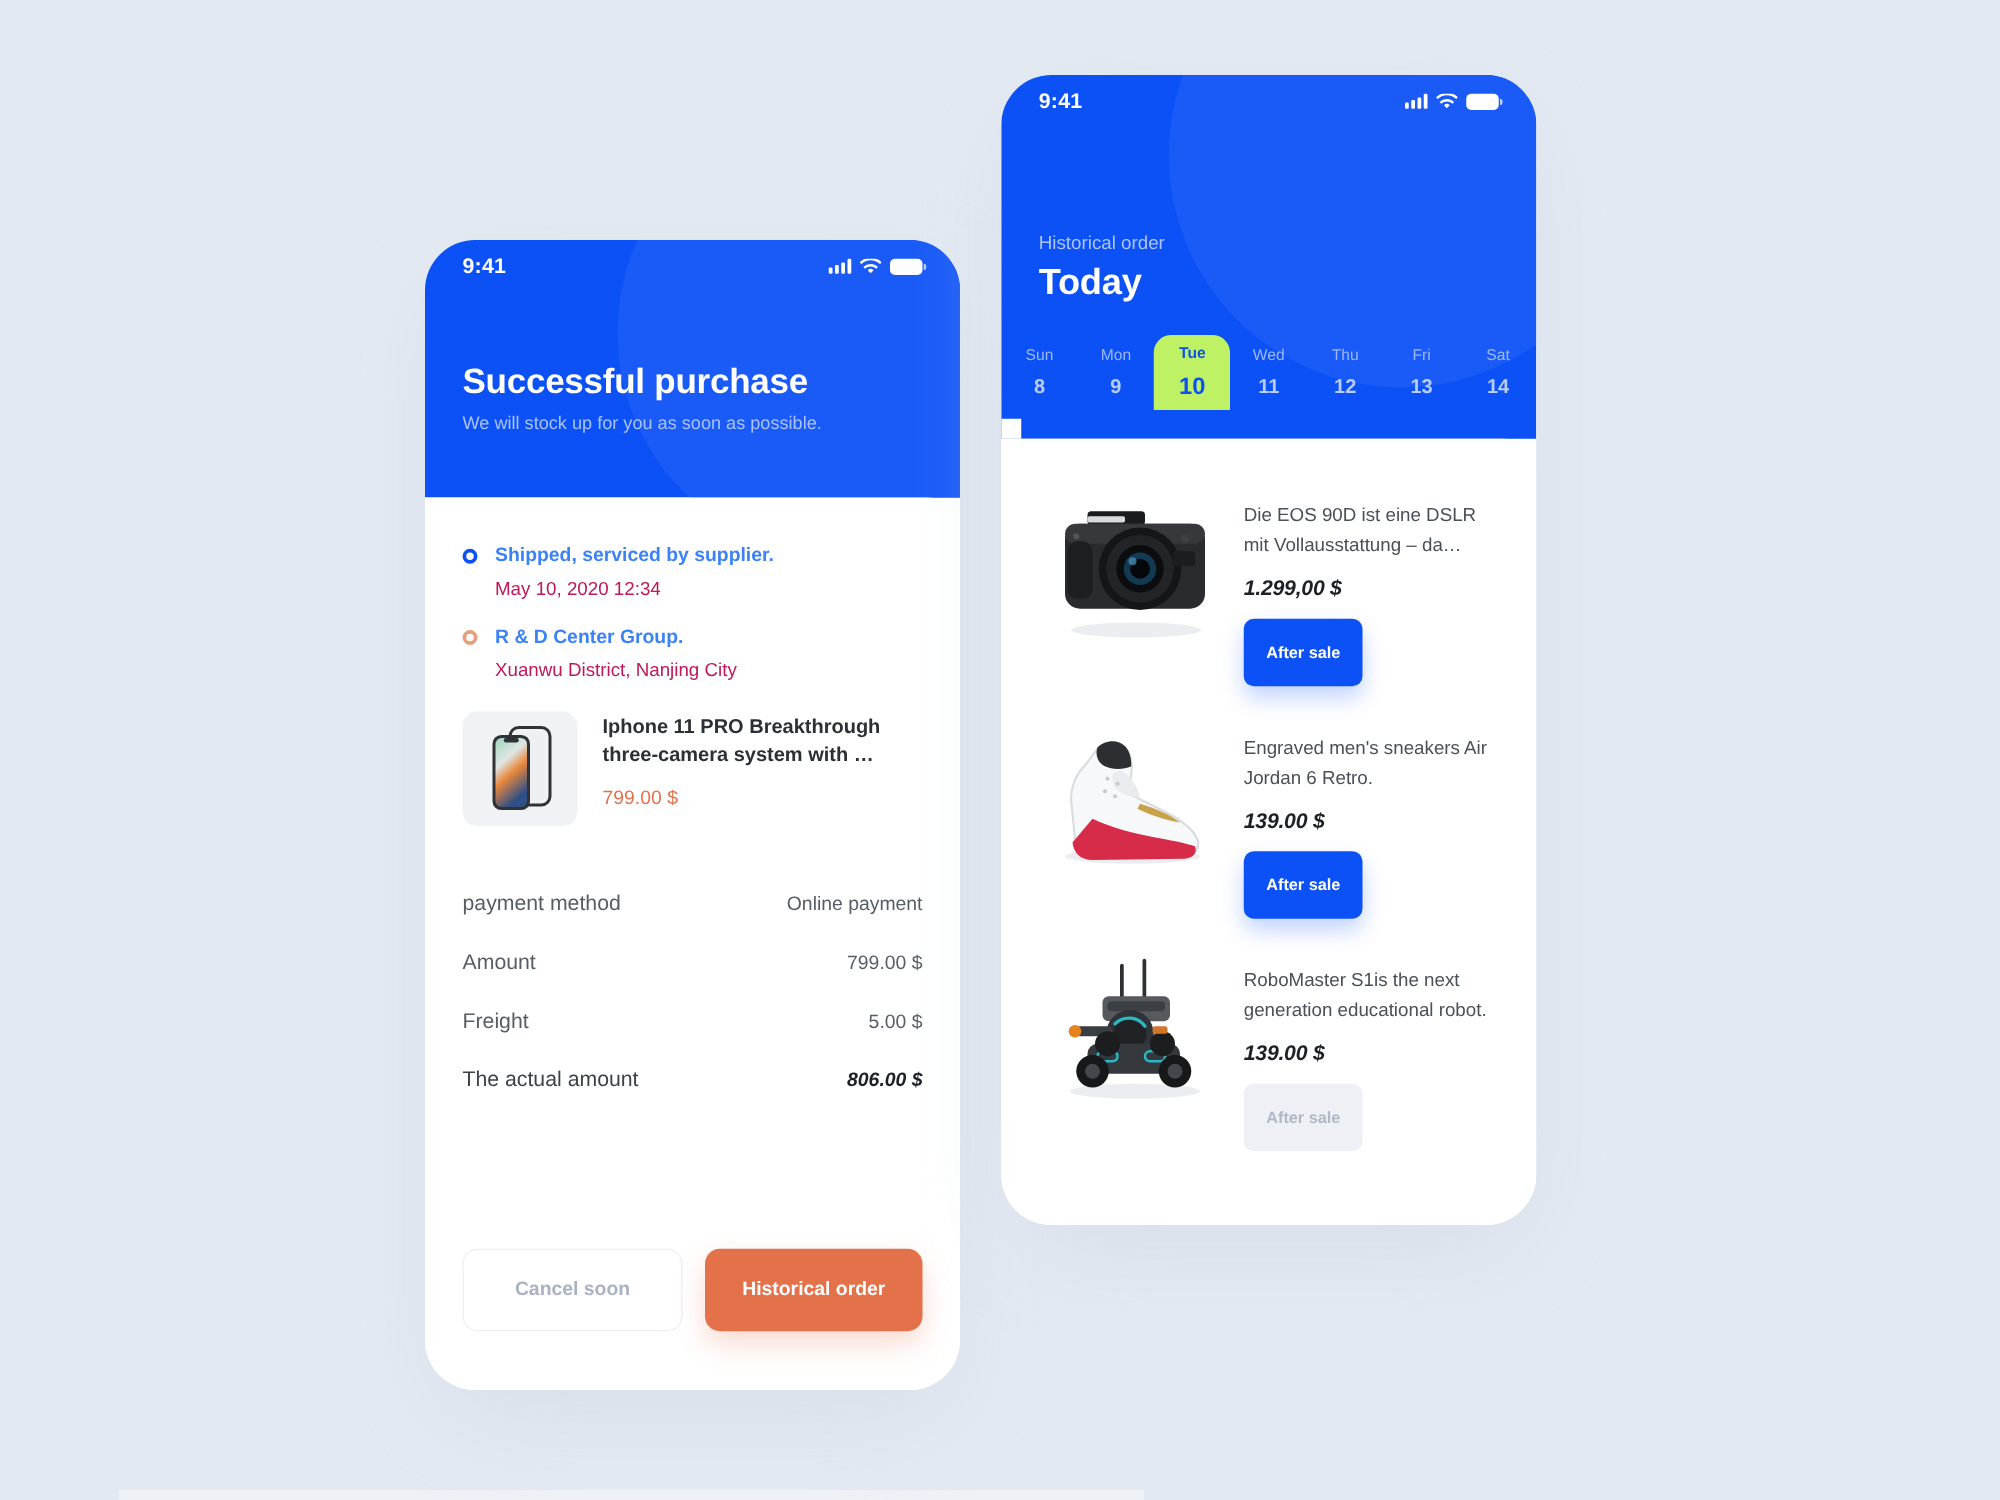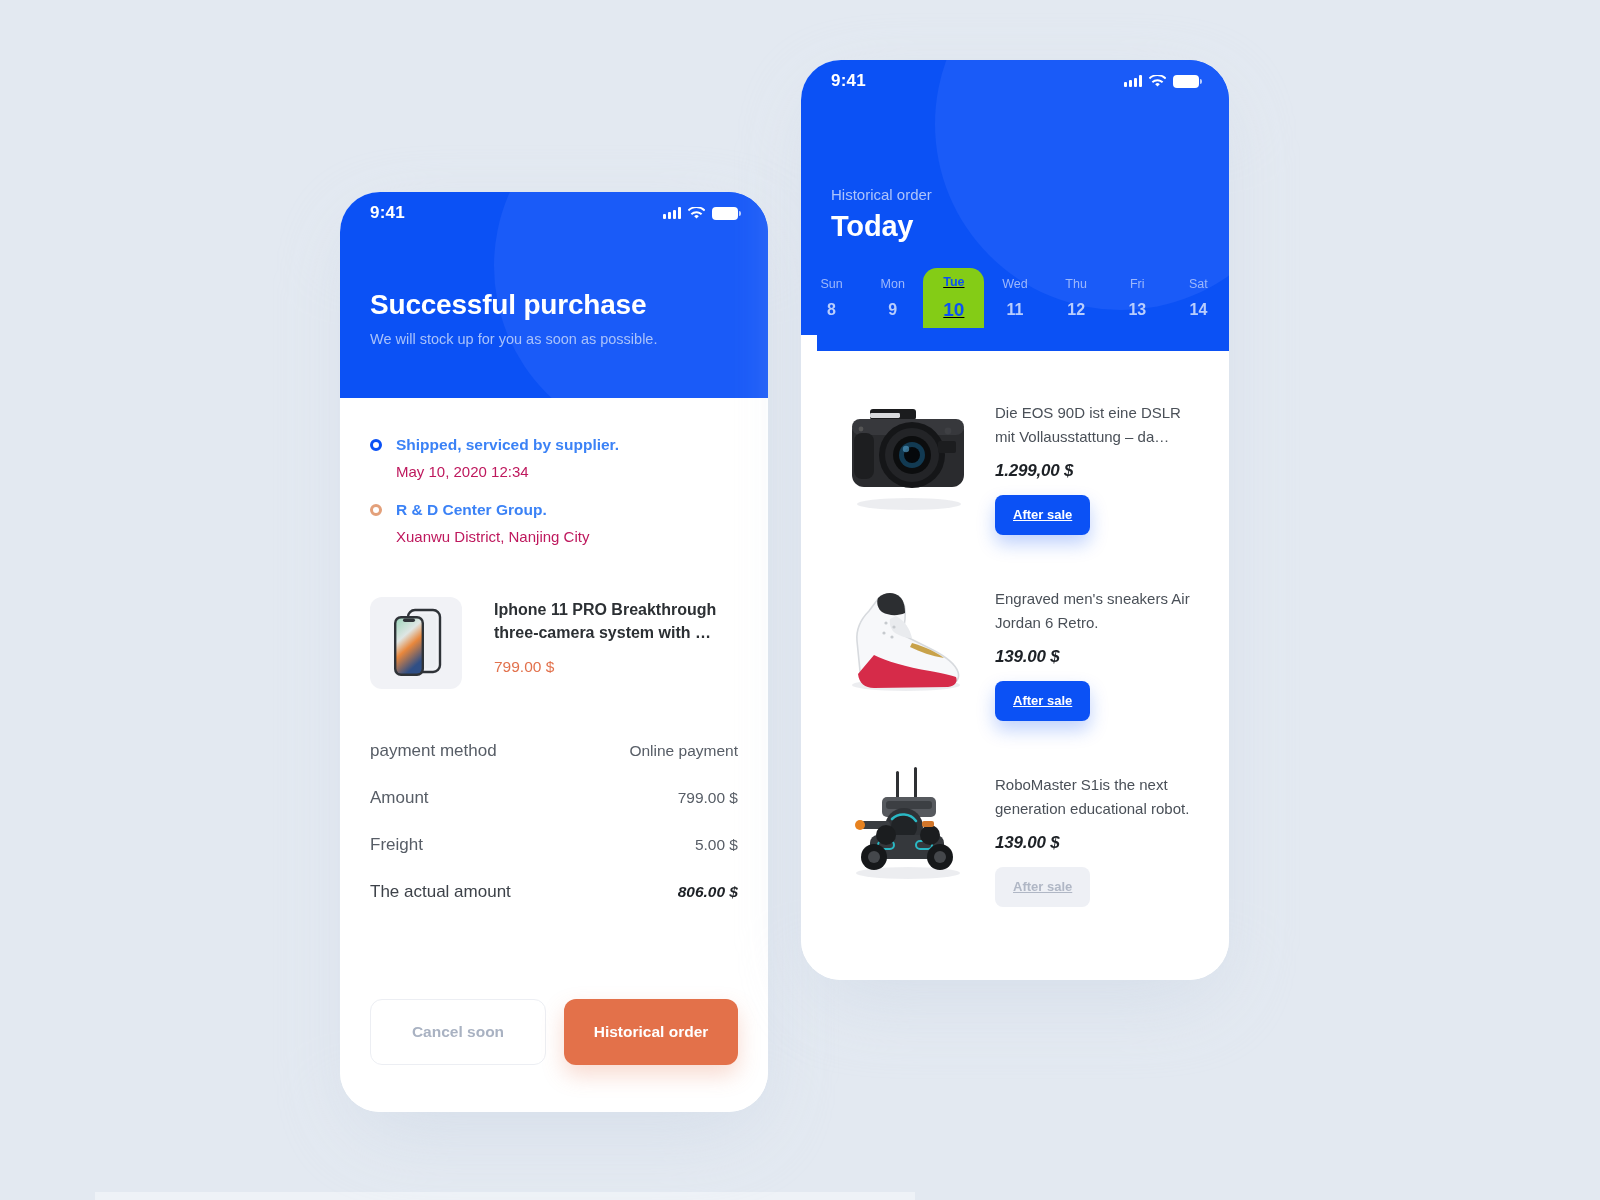--- a/index.html
+++ b/index.html
@@ -143,22 +143,22 @@
   .tl-meta {
     font-size: 15px;
     color: #be185d;
     margin: 9px 0 0 26px;
   }
   .tl-gap { height: 21px; }
 
   
   .prod {
     display: flex;
-    gap: 32px;
-    margin-top: 52px;
+    gap: 20px;
+    margin-top: 24px;
   }
   .prod-thumb {
     width: 92px; height: 92px;
     flex: 0 0 auto;
     border-radius: 12px;
     background: #f1f2f6;
     display: flex; align-items: center; justify-content: center;
     overflow: hidden;
   }
   .prod-info { padding-top: 2px; }
@@ -249,23 +249,22 @@
     flex-direction: column;
     align-items: center;
     justify-content: center;
     gap: 10px;
     cursor: pointer;
     background: transparent;
   }
   .dday .dw { font-size: 12.5px; color: #9db8fb; }
   .dday .dn { font-size: 16px; color: #b9cdfc; font-weight: bold; }
   .dday.active {
-    background: #84cc16;
+    background: #bef264;
     border-radius: 14px 14px 0 0;
-    text-decoration: underline;
   }
   .dday.active .dw { color: #0b51f5; font-weight: bold; }
   .dday.active .dn { color: #0b51f5; font-size: 19px; }
 
   
   #p2-sheet {
     position: relative;
     background: #ffffff;
     height: 629px;
     padding: 22px 28px 0 28px;
@@ -306,29 +305,28 @@
     font-weight: bold;
     font-style: italic;
     color: #1d2126;
     margin-top: 11px;
     letter-spacing: -.2px;
   }
   .pbtn {
     display: inline-flex;
     align-items: center;
     justify-content: center;
-    height: 40px;
+    height: 54px;
     padding: 0 18px;
     border-radius: 8px;
     font-size: 13px;
     font-weight: bold;
     margin-top: 14px;
     cursor: pointer;
     user-select: none;
-    text-decoration: underline;
   }
   .pbtn.enabled {
     background: #0b51f5;
     color: #ffffff;
     box-shadow: 0 9px 18px rgba(11,81,245,.26);
   }
   .pbtn.disabled {
     background: #eef0f5;
     color: #b0b7c5;
     cursor: default;

